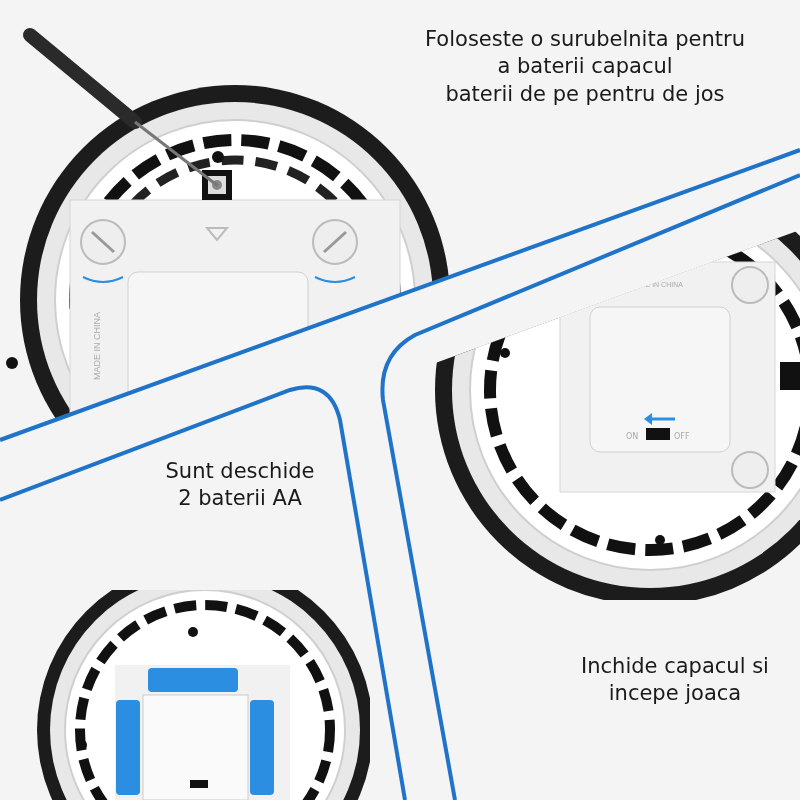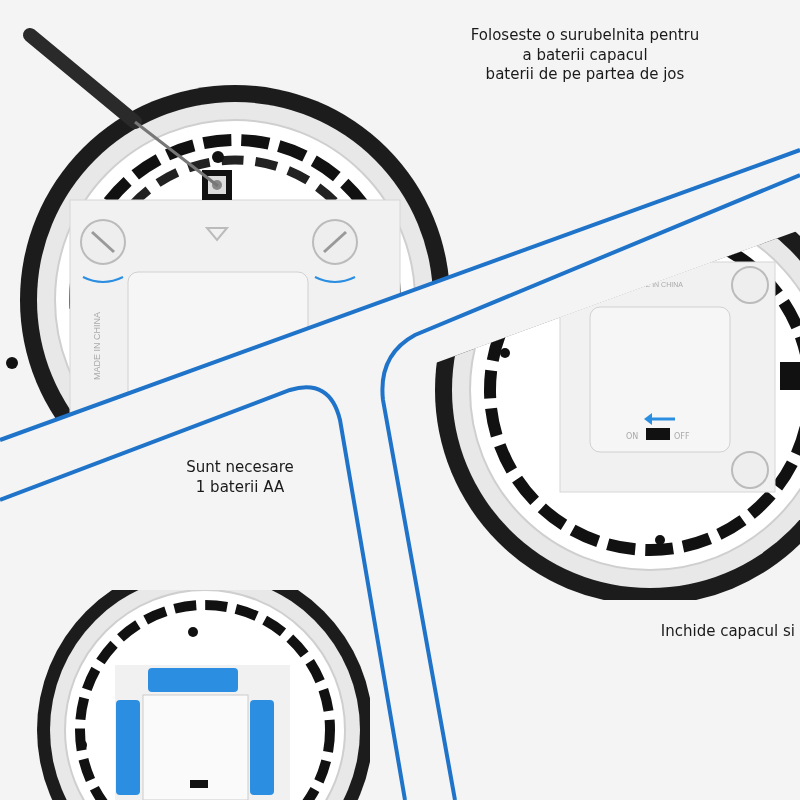--- a/index.html
+++ b/index.html
@@ -1,21 +1,21 @@
 <!DOCTYPE html>
 <html><head>
 <meta charset="utf-8">
 <style>
   html, body { margin: 0; padding: 0; }
   body { width: 800px; height: 800px; overflow: hidden; background: #f4f4f4; position: relative; font-family: "DejaVu Sans", sans-serif; }
   #stage { position: absolute; left: 0; top: 0; width: 800px; height: 800px; }
-  .caption { position: absolute; color: #1a1a1a; text-align: center; line-height: 1.3; font-size: 15px; }
+  .caption { position: absolute; color: #1a1a1a; text-align: center; line-height: 1.3; font-size: 21px; }
   .cap1 { left: 395px; top: 26px; width: 380px; }
   .cap2 { left: 130px; top: 458px; width: 220px; }
-  .cap3 { left: 555px; top: 622px; width: 240px; text-align: right; }
+  .cap3 { left: 555px; top: 653px; width: 240px; }
 </style>
 </head>
 <body>
 
 <svg id="stage" viewBox="0 0 800 800" xmlns="http://www.w3.org/2000/svg">
   <defs>
     <clipPath id="clipTopLeft">
         <polygon points="0,0 800,0 800,150 0,440"></polygon>
       </clipPath>
     <clipPath id="clipRight">
@@ -98,21 +98,22 @@
   <g fill="none" stroke="#1f74c9" stroke-width="4">
     <path d="M0,440 L800,150"></path>
     <path d="M0,500 L290,390 Q330,378 340,420 L405,800"></path>
     <path d="M800,175 L415,335 Q378,355 383,400 L455,800"></path>
   </g>
 </svg>
 
 <div class="caption cap1">
   <div>Foloseste o surubelnita pentru</div>
   <div>a baterii capacul</div>
-  <div>baterii de pe partea de jos</div>
+  <div>baterii de pe pentru de jos</div>
 </div>
 <div class="caption cap2">
-  <div>Sunt necesare</div>
-  <div>1 baterii AA</div>
+  <div>Sunt deschide</div>
+  <div>2 baterii AA</div>
 </div>
 <div class="caption cap3">
   <div>Inchide capacul si</div>
+  <div>incepe joaca</div>
 </div>
 
 </body></html>

